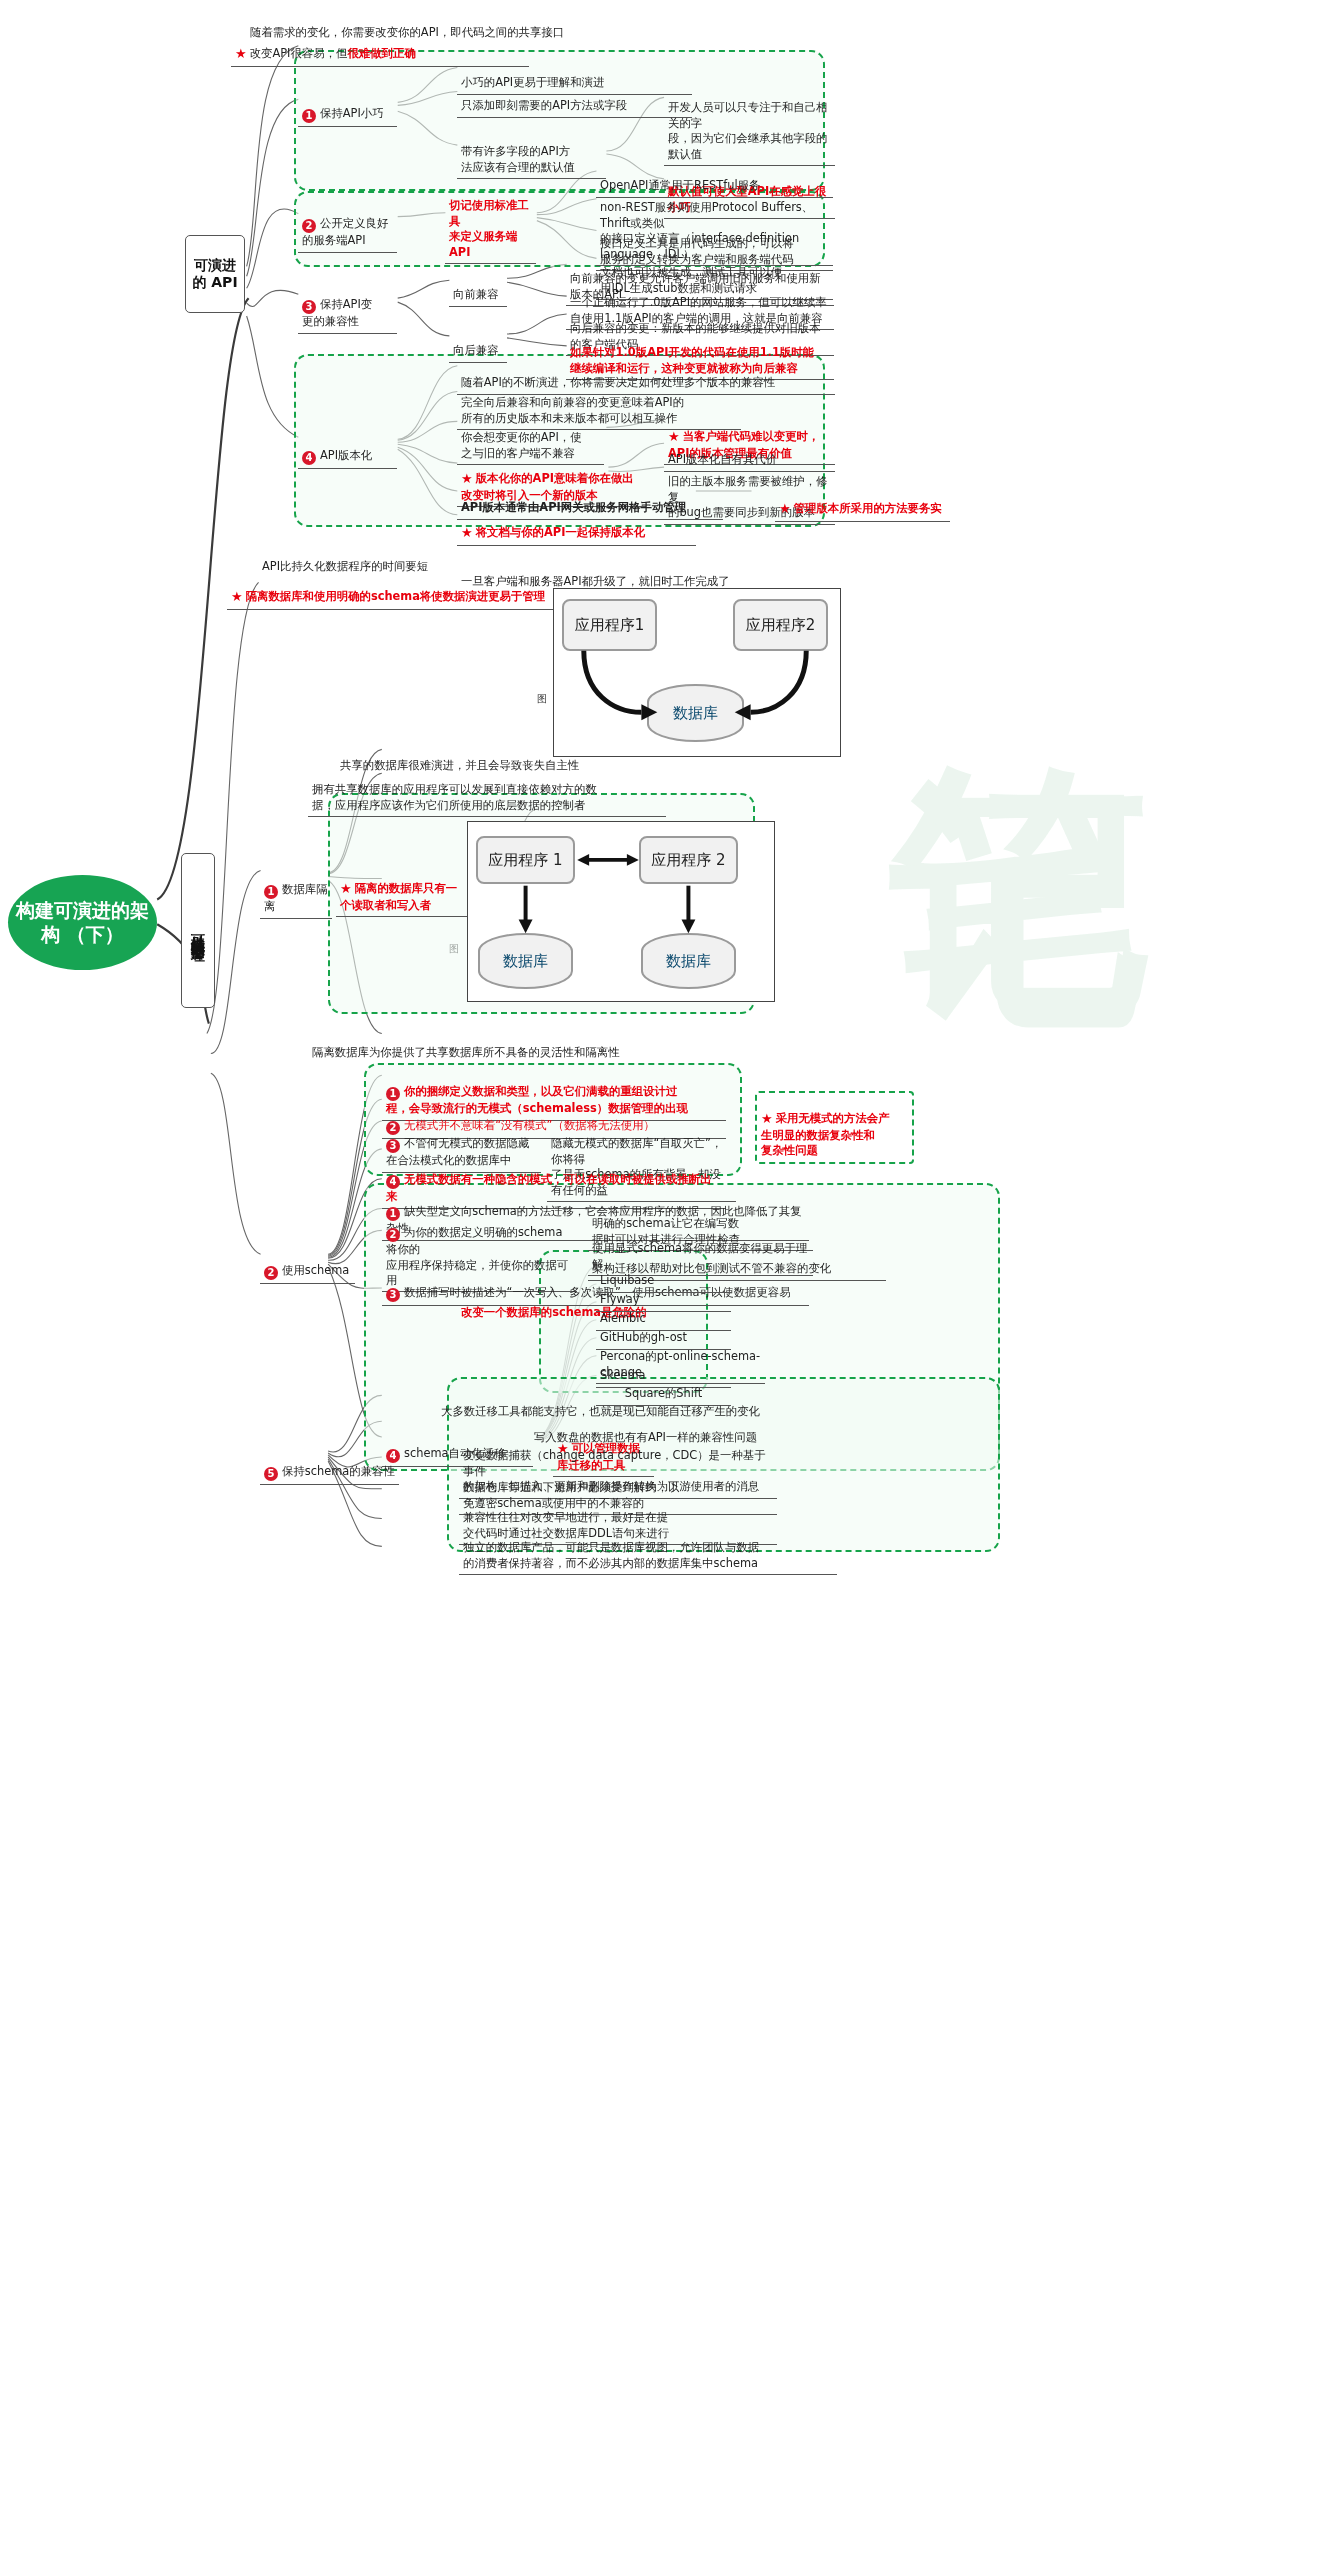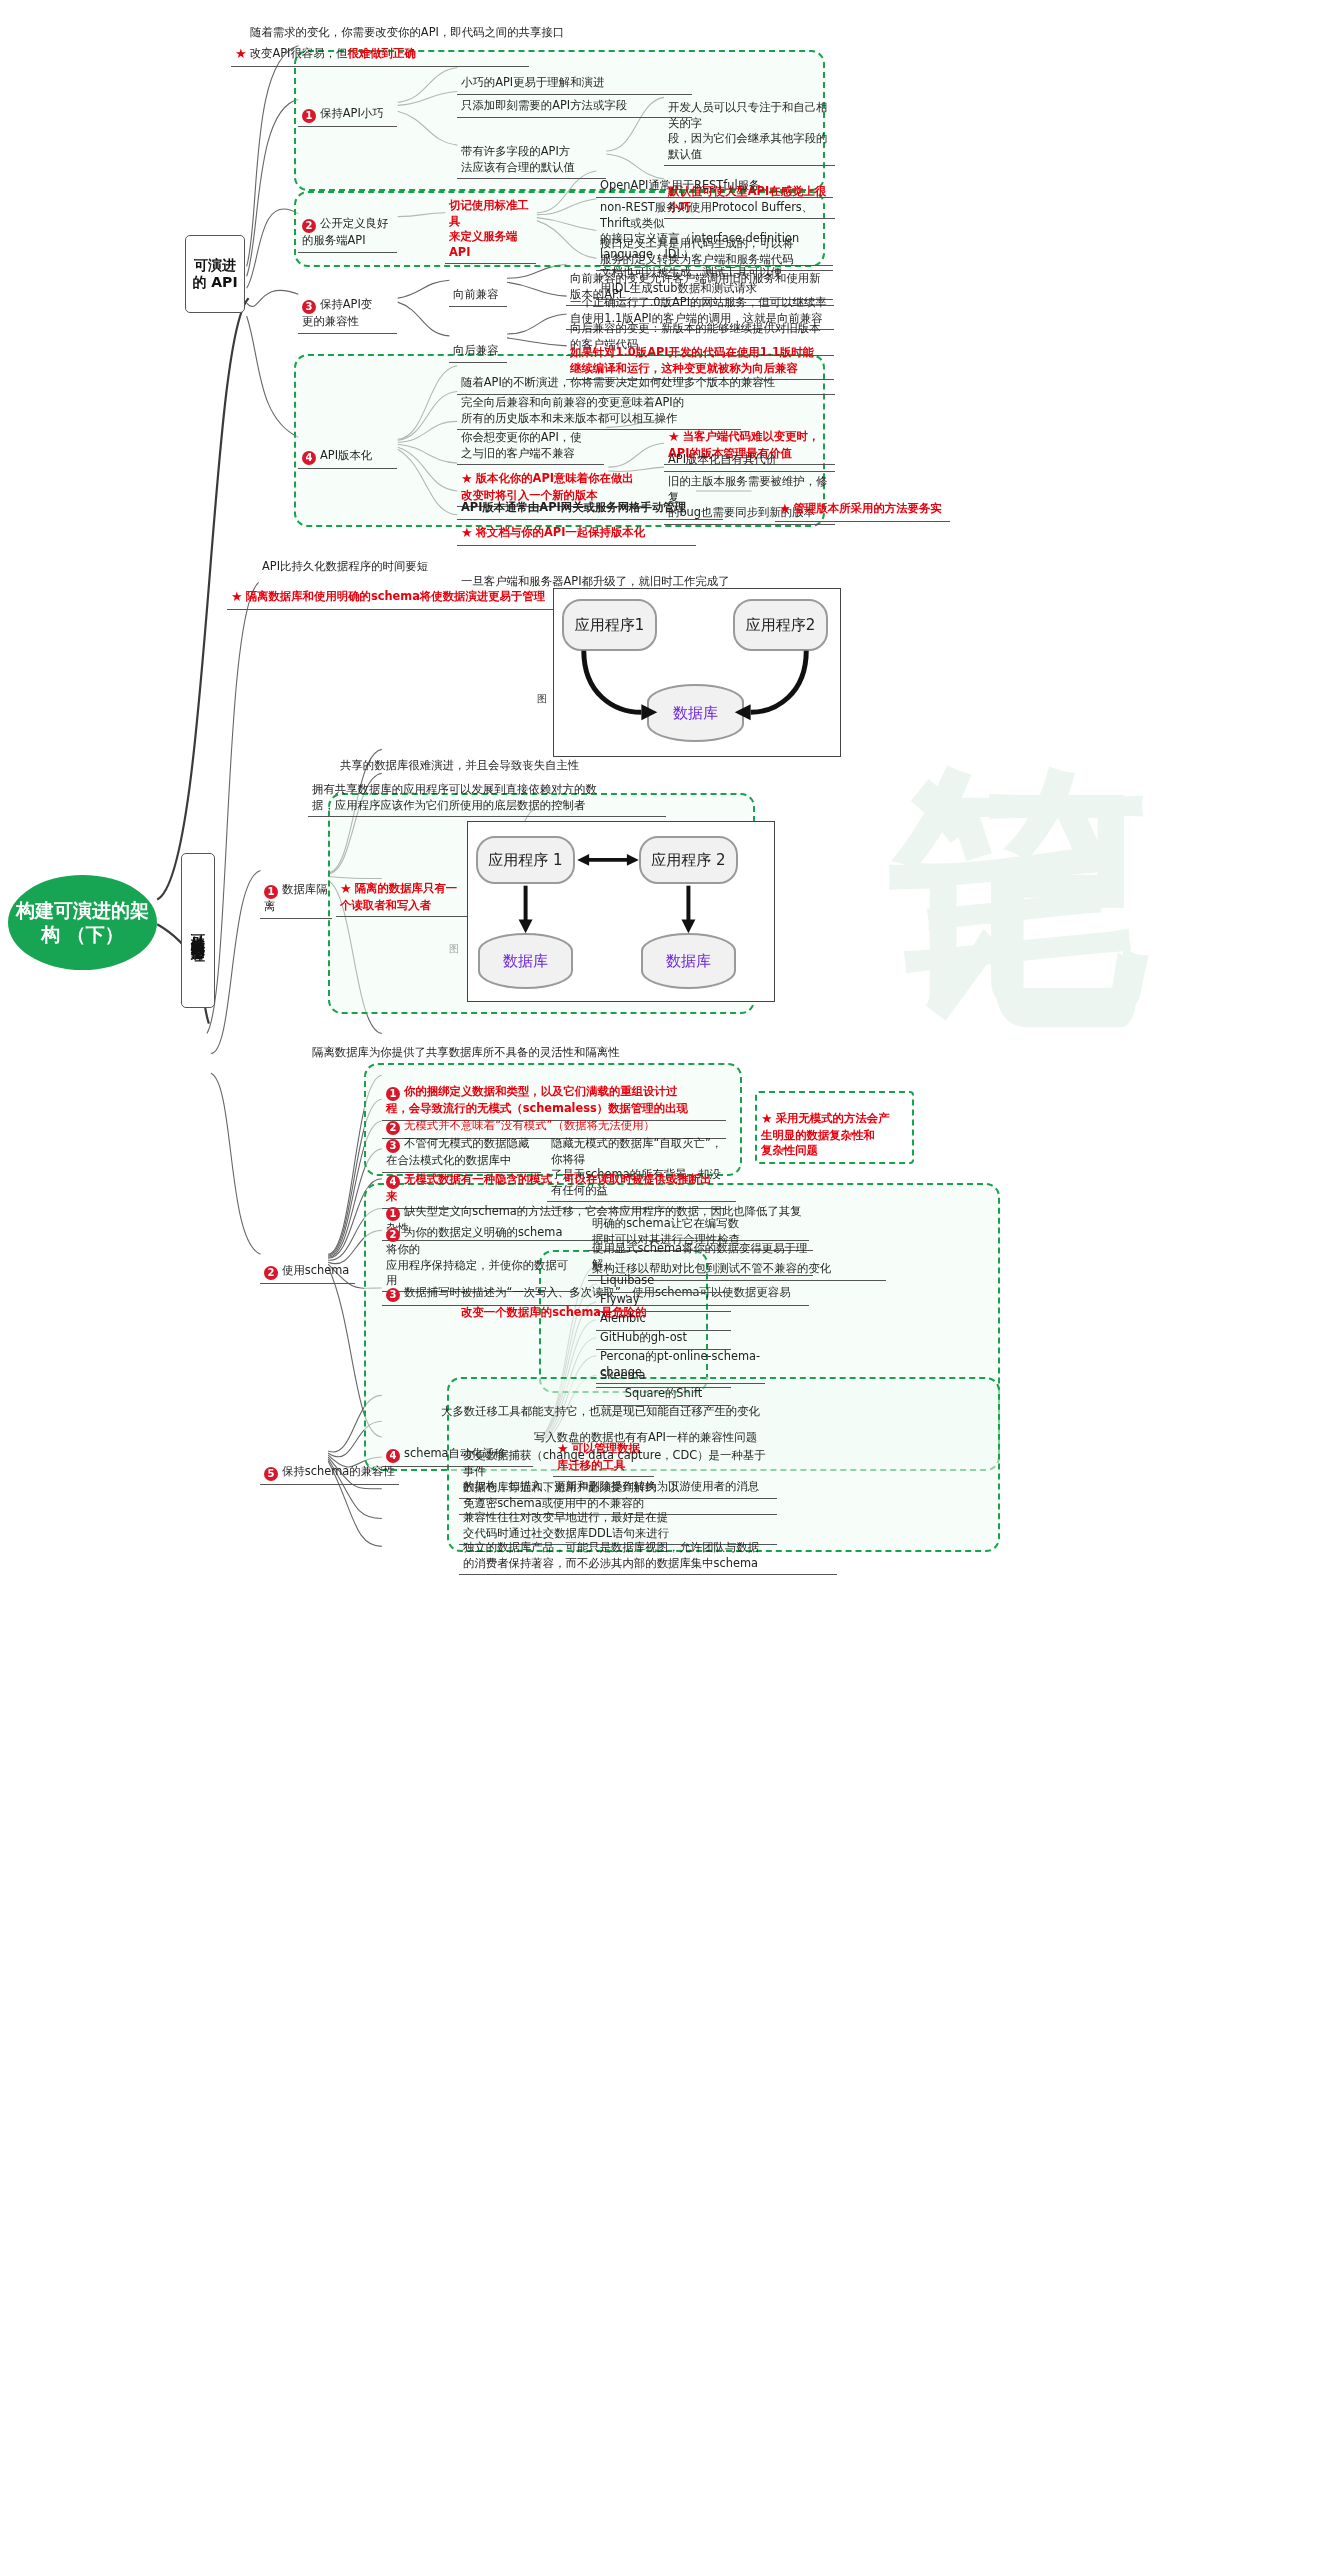--- a/index.html
+++ b/index.html
@@ -55,28 +55,28 @@
     display:inline-flex; width:14px; height:14px; border-radius:50%;
     background:#d8172a; color:#fff; font-size:10px; font-weight:bold;
     align-items:center; justify-content:center; margin-right:4px;
     vertical-align:-2px;
   }
   .star { color:#e8000d; font-size:13px; margin-right:3px; vertical-align:-1px;}
 
   
   .fig { position:absolute; border:1px solid #444; background:#fff; z-index:3; }
   .appbox {
-    position:absolute; border:2px solid #9a9a9a; border-radius:19px;
+    position:absolute; border:2px solid #9a9a9a; border-radius:8px;
     background:#f1f1f1; display:flex; align-items:center; justify-content:center;
     font-size:15px; color:#222; font-weight:500;
   }
   .db {
     position:absolute; border:2px solid #9a9a9a; background:#f1f1f1;
     border-radius:50%/18px; display:flex; align-items:center; justify-content:center;
-    font-size:15px; color:#6d28d9; font-weight:500;
+    font-size:15px; color:#0c4a6e; font-weight:500;
   }
   .figlabel { position:absolute; font-size:10px; color:#333; }
 </style>
 </head>
 <body>
 
 <div class="wm">笔记</div>
 
 <svg class="links" viewBox="0 0 1352 2592">
   <g fill="none" stroke="#3a3a3a" stroke-width="2.2">

